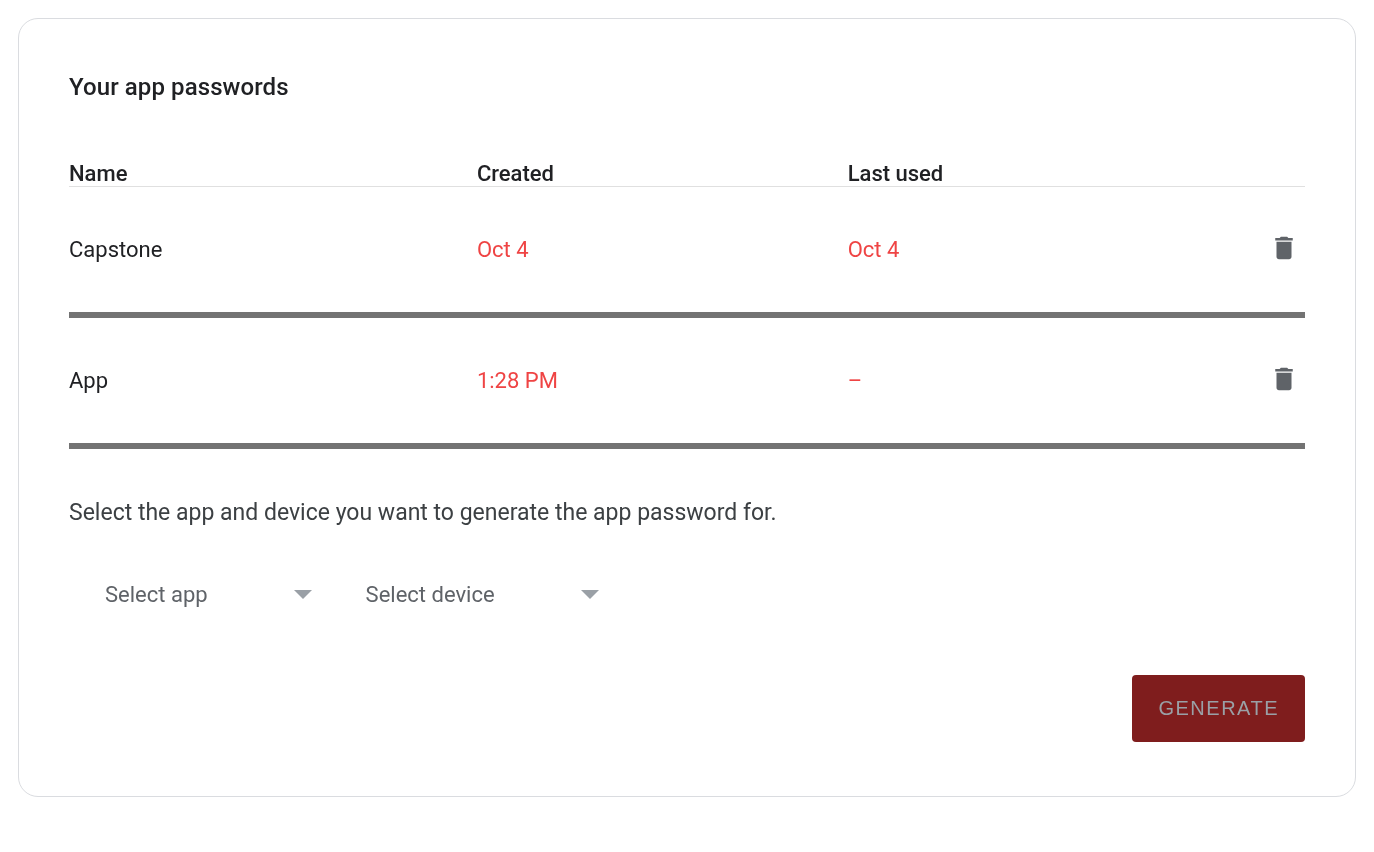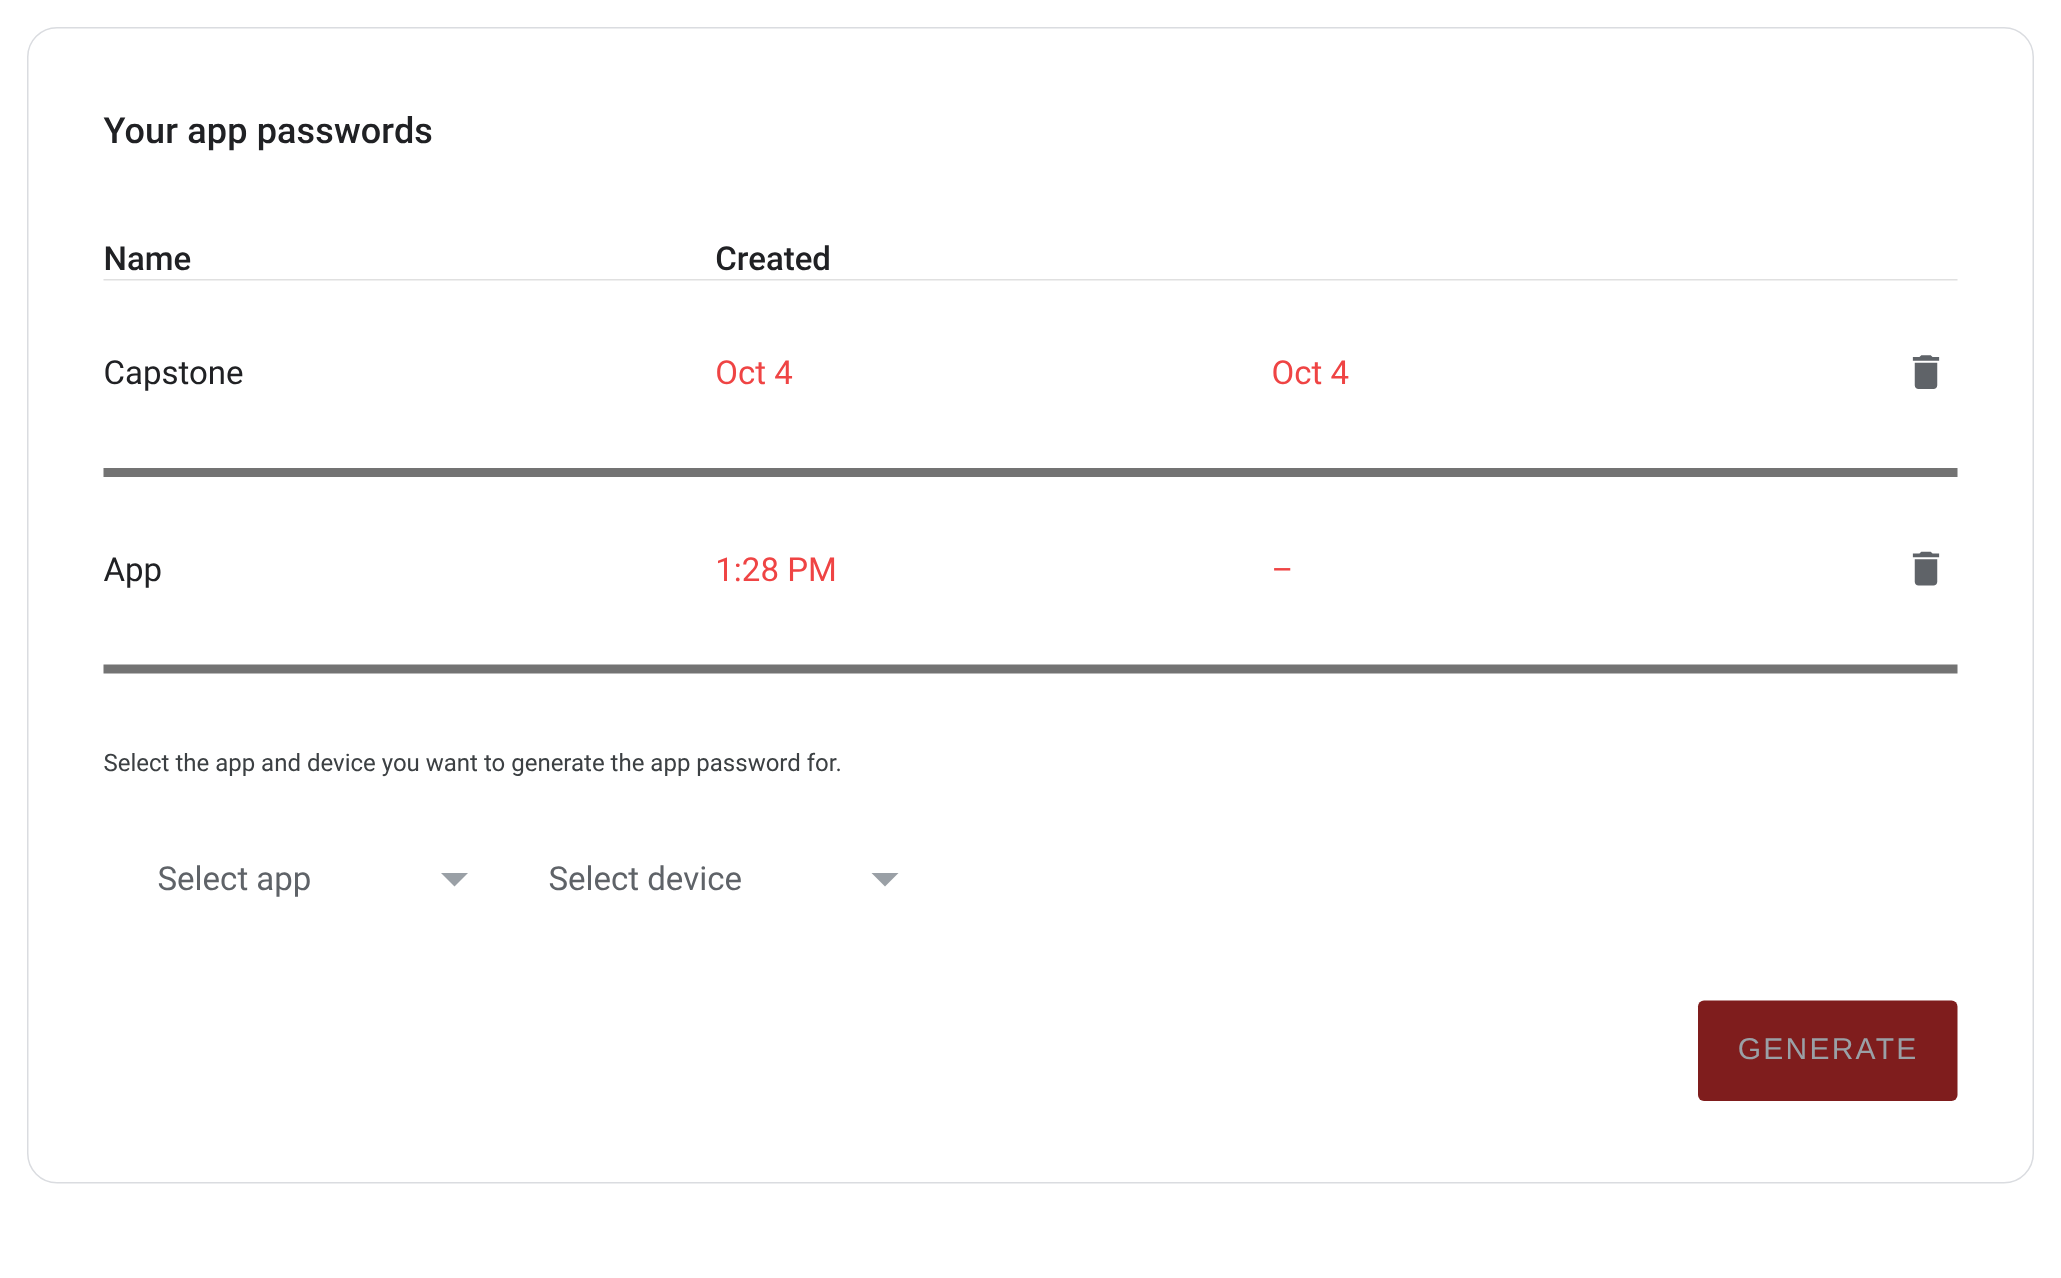--- a/index.html
+++ b/index.html
@@ -75,21 +75,21 @@
     display: flex;
     align-items: center;
     justify-content: center;
   }
   .trash-btn svg {
     width: 30px;
     height: 34px;
     fill: #5f6368;
   }
   .instruction {
-    font-size: 16px;
+    font-size: 23px;
     color: #3c4043;
     margin-top: 50px;
     margin-bottom: 48px;
   }
   .dropdown-row {
     display: flex;
     gap: 46px;
     padding-left: 32px;
     margin-bottom: 60px;
   }
@@ -130,20 +130,21 @@
 <body>
 
 <div class="card">
 
   <h2 class="card-title">Your app passwords</h2>
 
   <div class="table">
     <div class="thead">
       <div class="col-name th">Name</div>
       <div class="col-created th">Created</div>
+      <div class="col-lastused th">Last used</div>
       <div class="col-action th"></div>
     </div>
 
     <div class="row">
       <div class="col-name cell-name">Capstone</div>
       <div class="col-created cell-created">Oct 4</div>
       <div class="col-lastused cell-lastused">Oct 4</div>
       <div class="col-action">
         <button class="trash-btn">
           <span>

